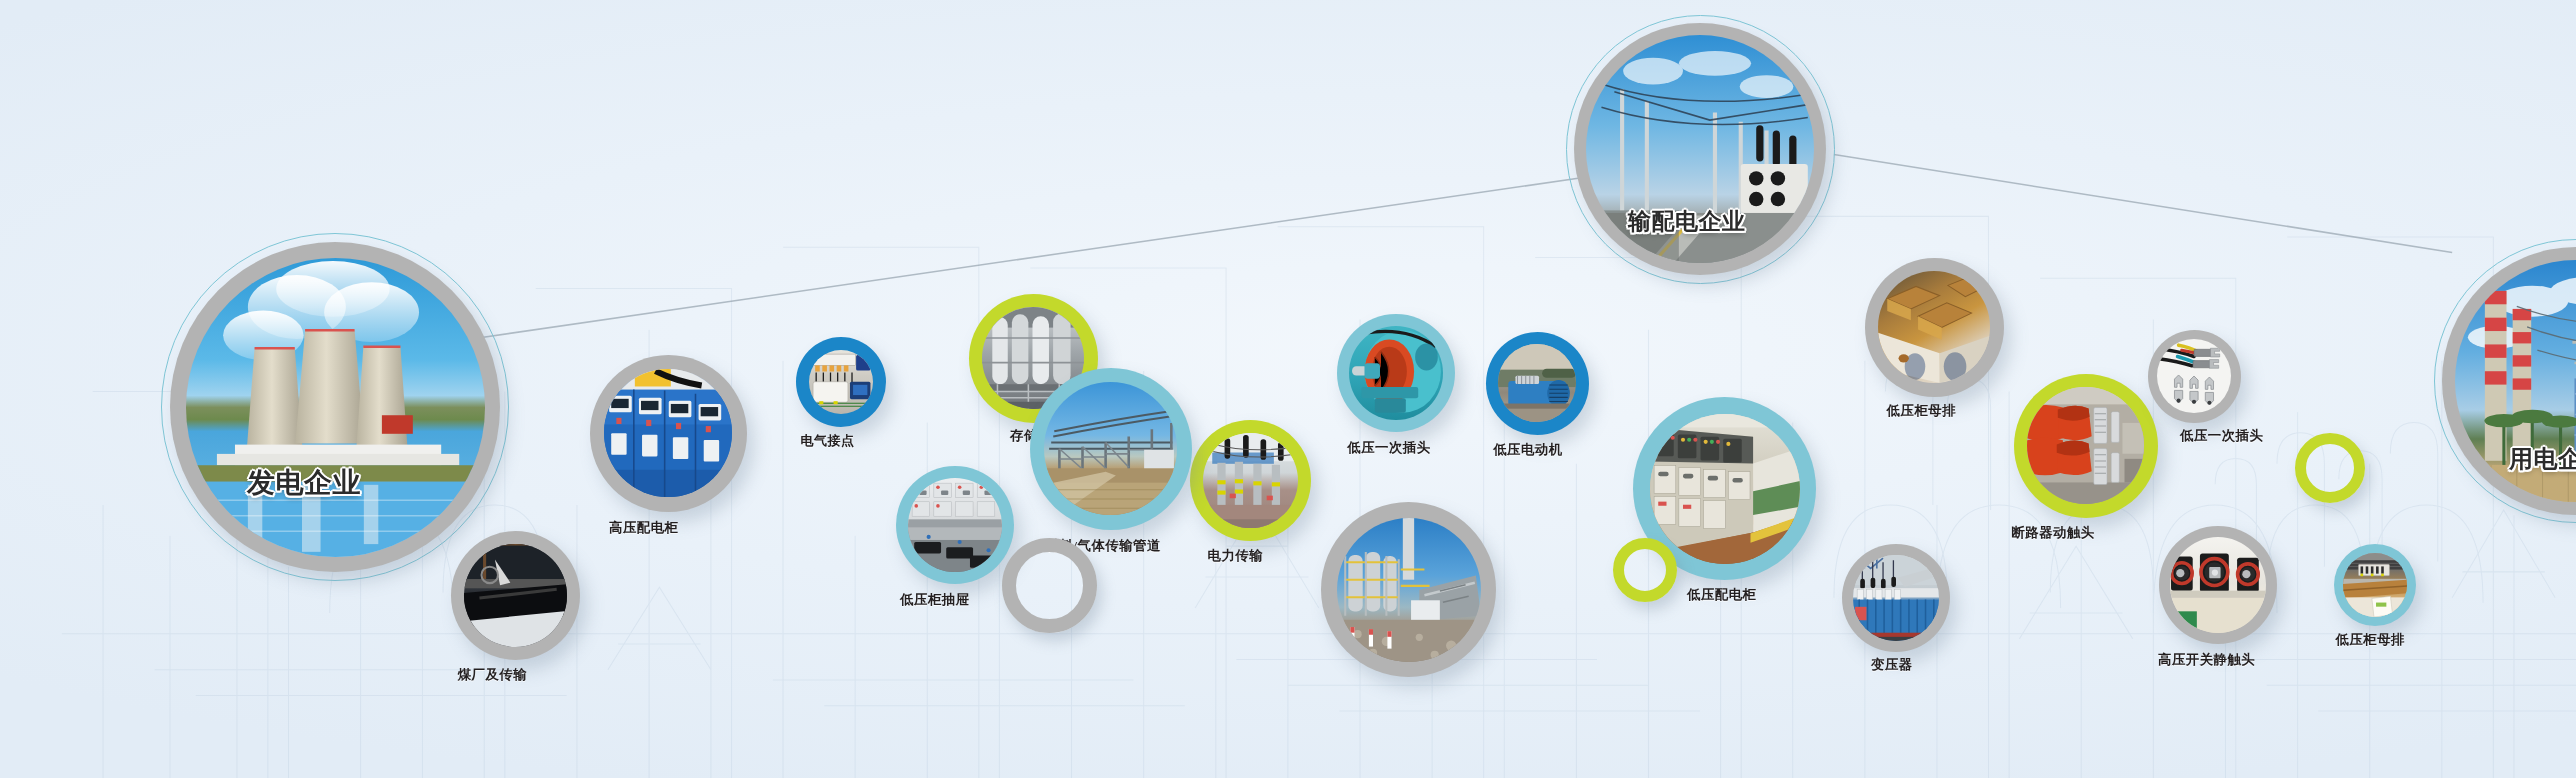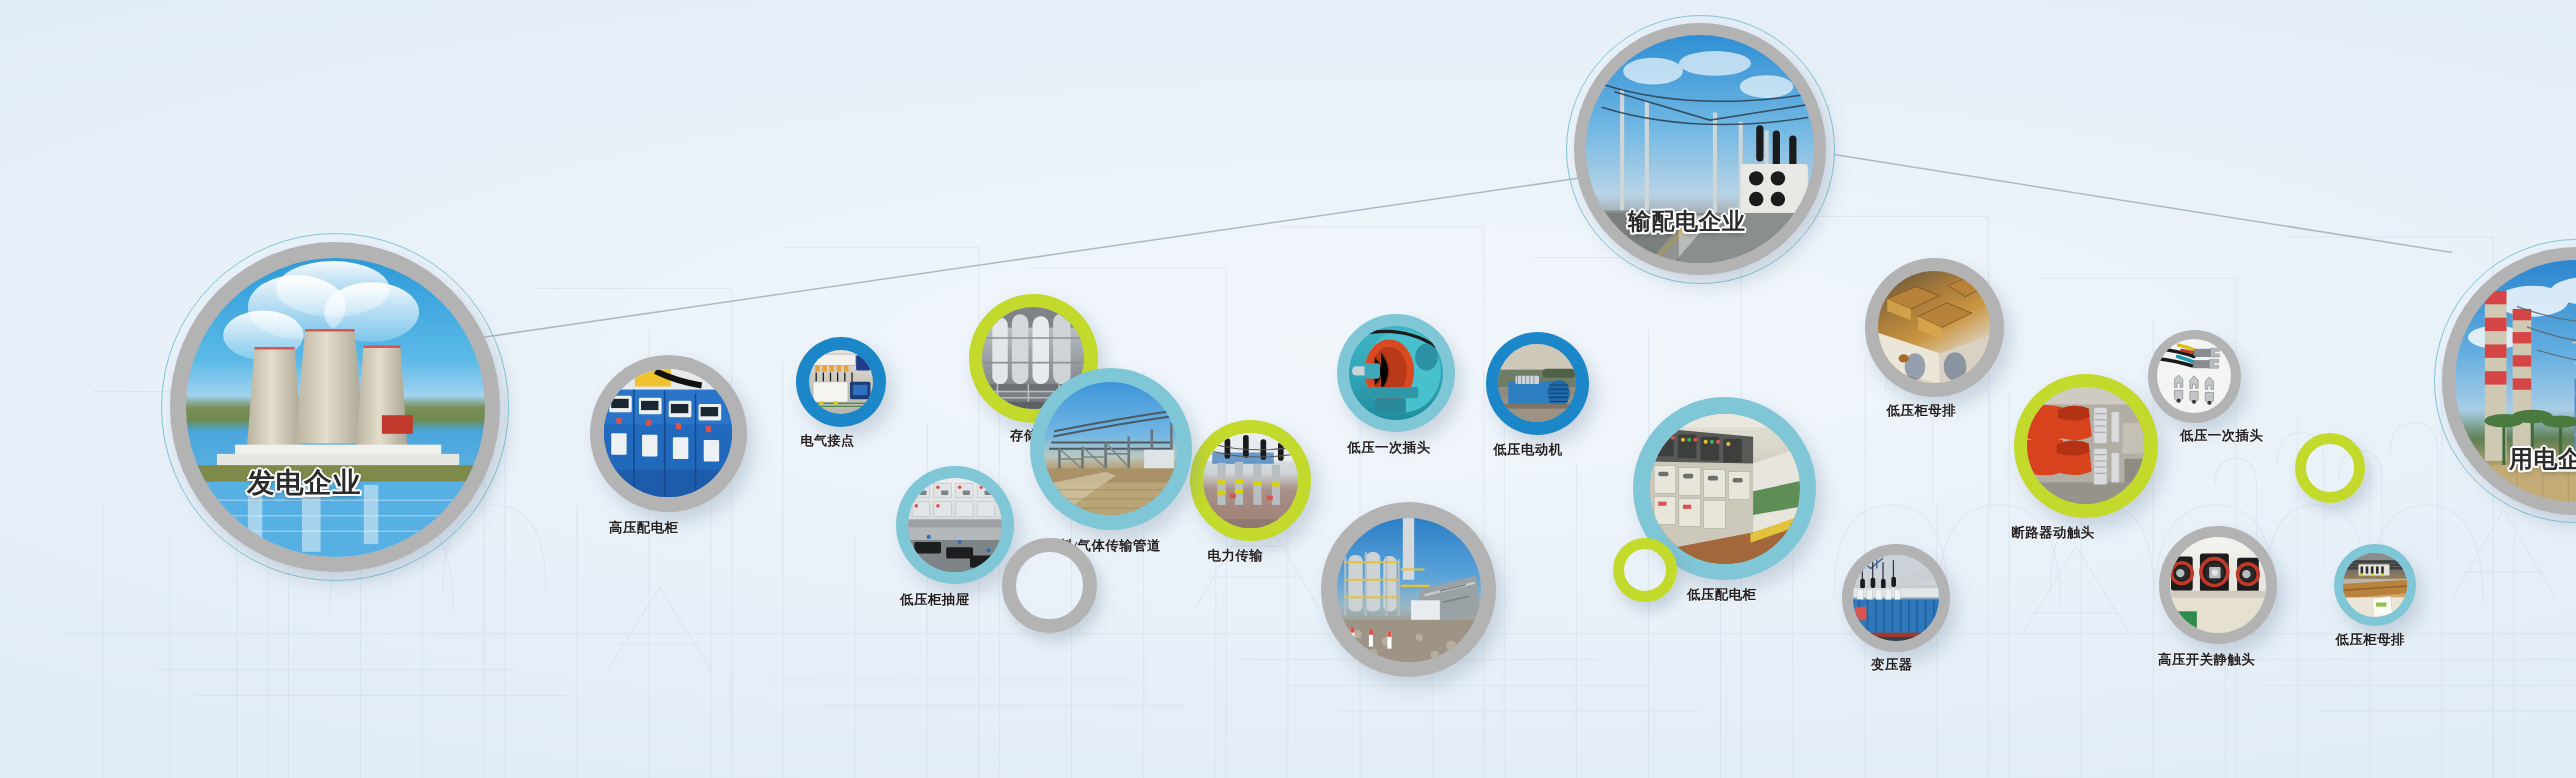--- a/index.html
+++ b/index.html
@@ -331,20 +331,40 @@
             <path d="M270 398 V470"></path>
           <path d="M320 398 V470"></path>
             <path d="M370 398 V470"></path>
             <path d="M420 398 V470"></path>
         </g>
       </svg>
     </div>
     <div class="caption hero" style="left:67px;top:196px;font-size:24px;">用电企业</div>
   </div>
 
+  <div class="node" style="left:451px;top:531px;width:129px;height:129px;">
+    <div class="ring" style="width:129px;height:129px;background:#b3b3b3;"></div>
+    <div class="photo" style="left:13px;top:13px;width:103px;height:103px;
+           background-image:linear-gradient(180deg,#2b2f36 0%,#3b4048 38%,#15171a 58%,#2a2c30 100%);">
+      <svg viewBox="0 0 200 200" style="position:absolute;inset:0;width:100%;height:100%;">
+        <rect x="0" y="0" width="200" height="70" fill="#1d2228"></rect>
+        <g stroke="#6b4a2d" stroke-width="6">
+            <path d="M40 10 V70"></path>
+            <path d="M60 0 H160"></path>
+          </g>
+        <rect x="0" y="68" width="200" height="18" fill="#555"></rect>
+        <path d="M60 30 L90 75 L70 80 Z" fill="#d8d8d8"></path>
+        <circle cx="50" cy="60" r="16" fill="none" stroke="#8a8a8a" stroke-width="4"></circle>
+        <path d="M0 95 L200 78 L200 140 L0 160 Z" fill="#0c0d10"></path>
+        <path d="M0 150 L200 130 L200 200 L0 200 Z" fill="#dfe3e6"></path>
+        <path d="M30 105 L180 88" stroke="#3a3a3a" stroke-width="6"></path>
+      </svg>
+    </div>
+    <div class="caption" style="left:6.7px;top:135px;font-size:13.4px;">煤厂及传输</div>
+  </div>
 
   <div class="node" style="left:590px;top:355px;width:157px;height:157px;">
     <div class="ring" style="width:157px;height:157px;background:#b3b3b3;"></div>
     <div class="photo" style="left:14.4px;top:14.4px;width:128px;height:128px;
            background-image:linear-gradient(180deg,#d8dde1 0%,#1f63b8 18%,#2a74c9 55%,#1b5aa8 100%);">
       <svg viewBox="0 0 249 249" style="position:absolute;inset:0;width:100%;height:100%;">
         <rect x="0" y="0" width="249" height="42" fill="#e7eaec"></rect>
         <rect x="0" y="40" width="249" height="70" fill="#2a74c9"></rect>
         <rect x="0" y="108" width="249" height="90" fill="#2169bd"></rect>
         <rect x="0" y="196" width="249" height="53" fill="#1c5cab"></rect>

